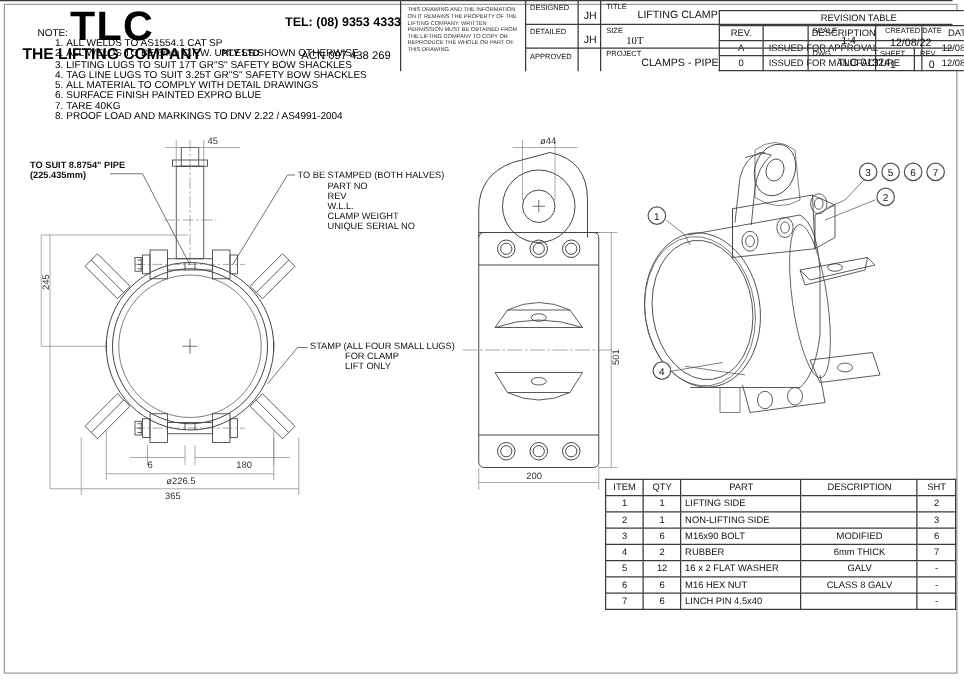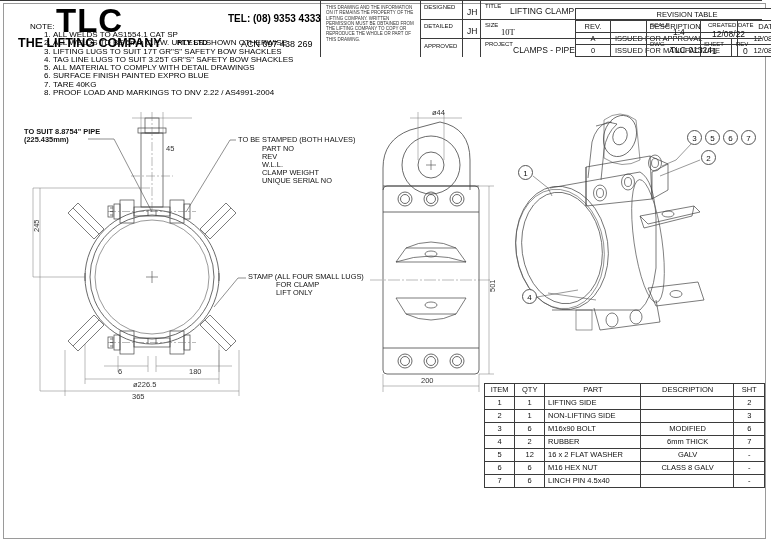--- a/index.html
+++ b/index.html
@@ -372,21 +372,21 @@
       <line x1="548" y1="188" x2="552" y2="196"></line>
       <line x1="700" y1="160" x2="680" y2="168"></line>
       <line x1="680" y1="168" x2="660" y2="176"></line>
       <line x1="692" y1="143" x2="676" y2="160"></line>
       <line x1="676" y1="160" x2="662" y2="166"></line>
       <line x1="537" y1="297" x2="566" y2="292"></line>
       <line x1="566" y1="292" x2="578" y2="290"></line>
     </g>
   </svg>
 
-  <div class="dim" style="left:166px;top:108px;margin-top:36px;">45</div>
+  <div class="dim" style="left:166px;top:108px;">45</div>
   <div class="dimv" style="left:32px;top:232px;">245</div>
   <div class="dim" style="left:118px;top:367px;">6</div>
   <div class="dim" style="left:189px;top:367px;">180</div>
   <div class="dim" style="left:133px;top:380px;">ø226.5</div>
   <div class="dim" style="left:132px;top:392px;">365</div>
   <div class="dim" style="left:432px;top:108px;">ø44</div>
   <div class="dimv" style="left:488px;top:292px;">501</div>
   <div class="dim" style="left:421px;top:376px;">200</div>
 
   <div class="ann" style="left:24px;top:128px;">TO SUIT 8.8754" PIPE</div>

